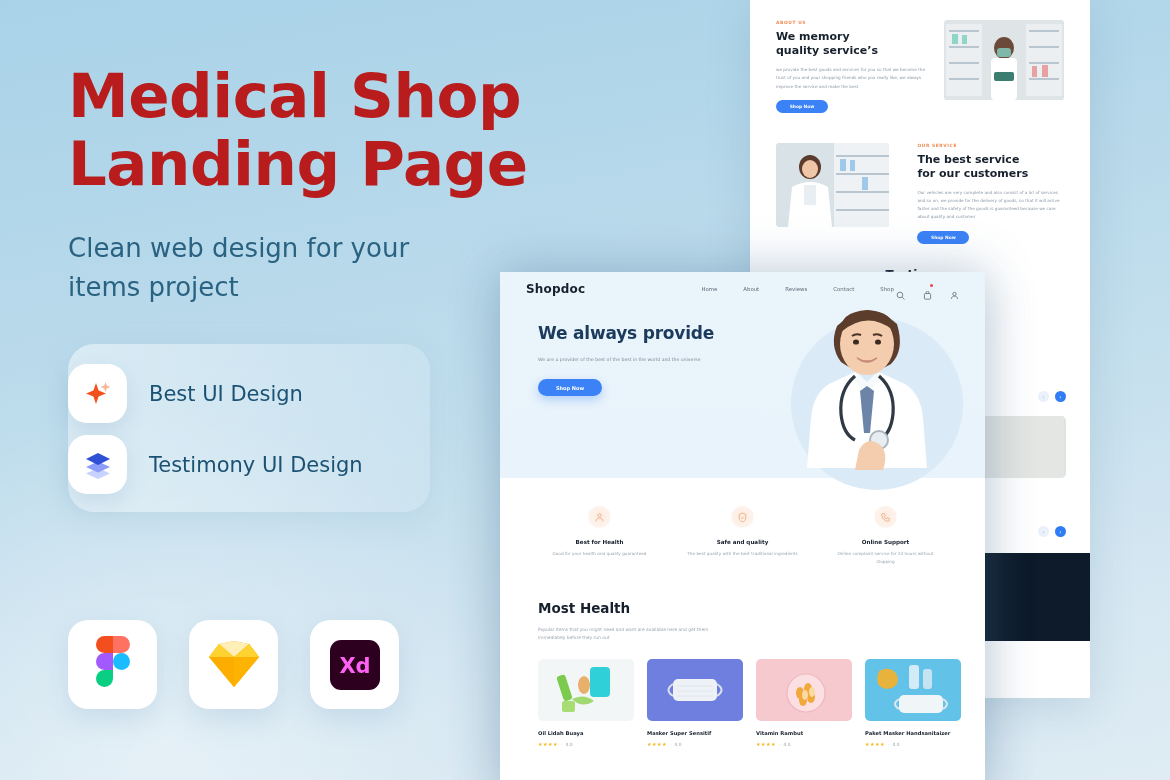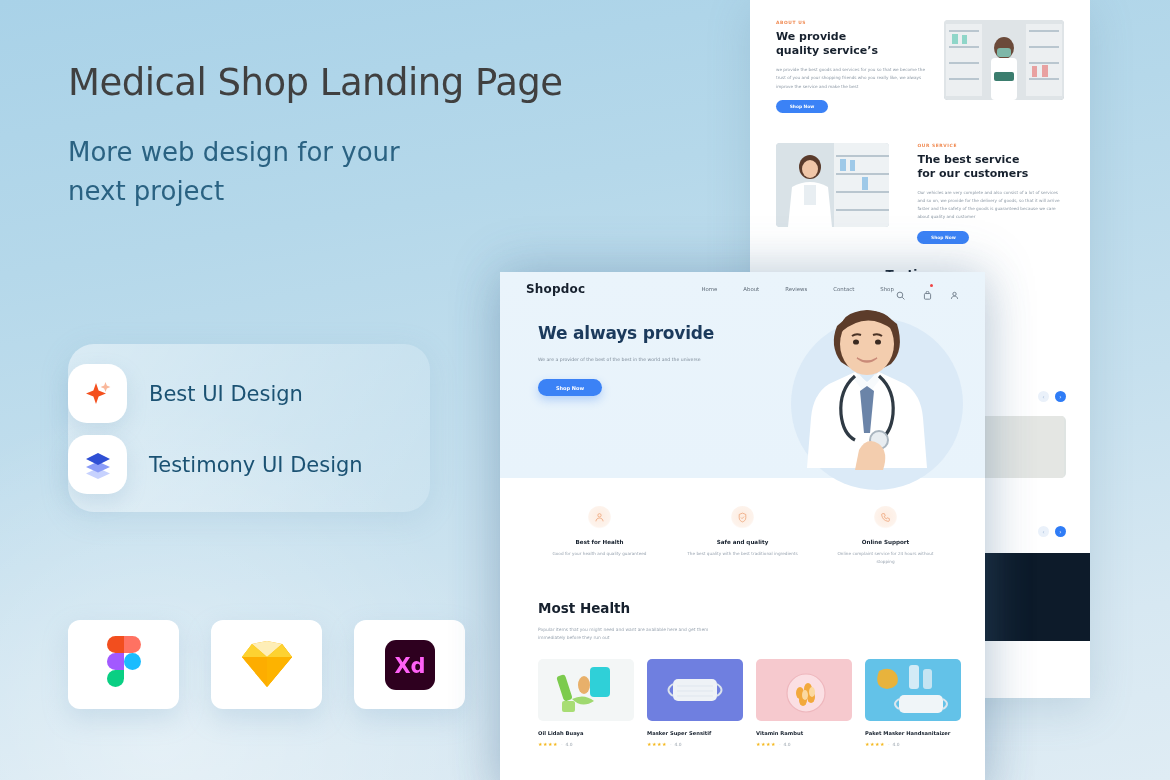--- a/index.html
+++ b/index.html
@@ -13,22 +13,22 @@
     position:absolute; left:-220px; bottom:-300px; width:760px; height:680px;
     border-radius:50%;
     background: radial-gradient(circle at 50% 50%, rgba(255,255,255,.38), rgba(255,255,255,0) 66%);
     pointer-events:none;
   }
 
   
   .promo { position:absolute; left:68px; top:62px; width:620px; }
   .promo-title {
     font-family:"DejaVu Sans", sans-serif;
-    font-weight:400; font-size:37px; line-height:1.12;
-    color:#404040; letter-spacing:-.5px;
+    font-weight:700; font-size:61px; line-height:1.12;
+    color:#b91c1c; letter-spacing:-.5px;
   }
   .promo-sub {
     margin-top:30px; font-size:26px; line-height:1.5; color:#2a6282; font-weight:400;
     max-width:380px;
   }
 
   .feature-panel {
     position:absolute; left:68px; top:344px; width:362px; height:168px;
     border-radius:26px;
     background: linear-gradient(115deg, rgba(255,255,255,.46), rgba(255,255,255,.10));
@@ -39,21 +39,21 @@
   .feature-row.r2 { left:0px; top:91px; }
   .fchip {
     width:59px; height:59px; border-radius:19px; background:#fff;
     box-shadow:0 8px 20px rgba(120,160,190,.22);
     display:flex; align-items:center; justify-content:center;
   }
   .feature-label { font-size:21px; color:#1b5273; font-weight:400; white-space:nowrap; }
 
   .app-icons { position:absolute; left:68px; top:620px; display:flex; gap:32px; }
   .app-chip {
-    width:111px; height:89px; border-radius:12px; background:#fff;
+    width:89px; height:89px; border-radius:20px; background:#fff;
     box-shadow:0 10px 26px rgba(130,170,200,.26);
     display:flex; align-items:center; justify-content:center;
   }
 
   
   .mock-back {
     position:absolute; left:750px; top:-2px; width:340px; height:700px;
     background:#ffffff; overflow:hidden;
     box-shadow:0 10px 40px rgba(90,130,160,.22);
   }
@@ -153,21 +153,21 @@
   .prod-r .rv { color:#99a3ad; font-size:4.4px; }
   .prod-r .dash { color:#c6ced6; font-size:4.4px; }
 </style>
 </head>
 <body>
 
 <div class="glow-bl"></div>
 
 <div class="promo">
   <div class="promo-title">Medical Shop Landing Page</div>
-  <div class="promo-sub">More web design for your next project</div>
+  <div class="promo-sub">Clean web design for your items project</div>
 </div>
 
 <div class="feature-panel"></div>
 
 <div class="feature-row r1" style="left:68px; top:364px;">
   <div class="fchip">
     <svg width="34" height="34" viewBox="0 0 34 34">
       <path d="M15 6 L17.6 13.6 L25 16.5 L17.6 19.4 L15 27 L12.4 19.4 L5 16.5 L12.4 13.6 Z" fill="#f4501e"></path>
       <path d="M24.5 5 L25.8 8.6 L29.4 10 L25.8 11.4 L24.5 15 L23.2 11.4 L19.6 10 L23.2 8.6 Z" fill="#f9b79a"></path>
     </svg>
@@ -215,21 +215,21 @@
     </svg>
   </div>
 </div>
 
 <div class="mock-back">
 
   <div class="mb-pad sec-about">
     <div style="width:150px;">
       <div class="mb-eyebrow">About us</div>
       <div class="mb-h2">
-        <div>We provide</div>
+        <div>We memory</div>
         <div>quality service’s</div>
       </div>
       <div class="mb-p">we provide the best goods and services for you so that we become the trust of you and your shopping friends who you really like, we always improve the service and make the best</div>
       <div class="mb-btn">Shop Now</div>
     </div>
     <div class="mb-img" style="width:120px; height:80px; background:linear-gradient(160deg,#e3e7ea,#c2cbd2 40%,#aeb8c0);">
       <svg width="120" height="80" viewBox="0 0 120 80">
         <rect width="120" height="80" fill="#dfe4e7"></rect>
         <rect x="2" y="4" width="36" height="72" fill="#eceff1"></rect>
         <rect x="82" y="4" width="36" height="72" fill="#eceff1"></rect>

